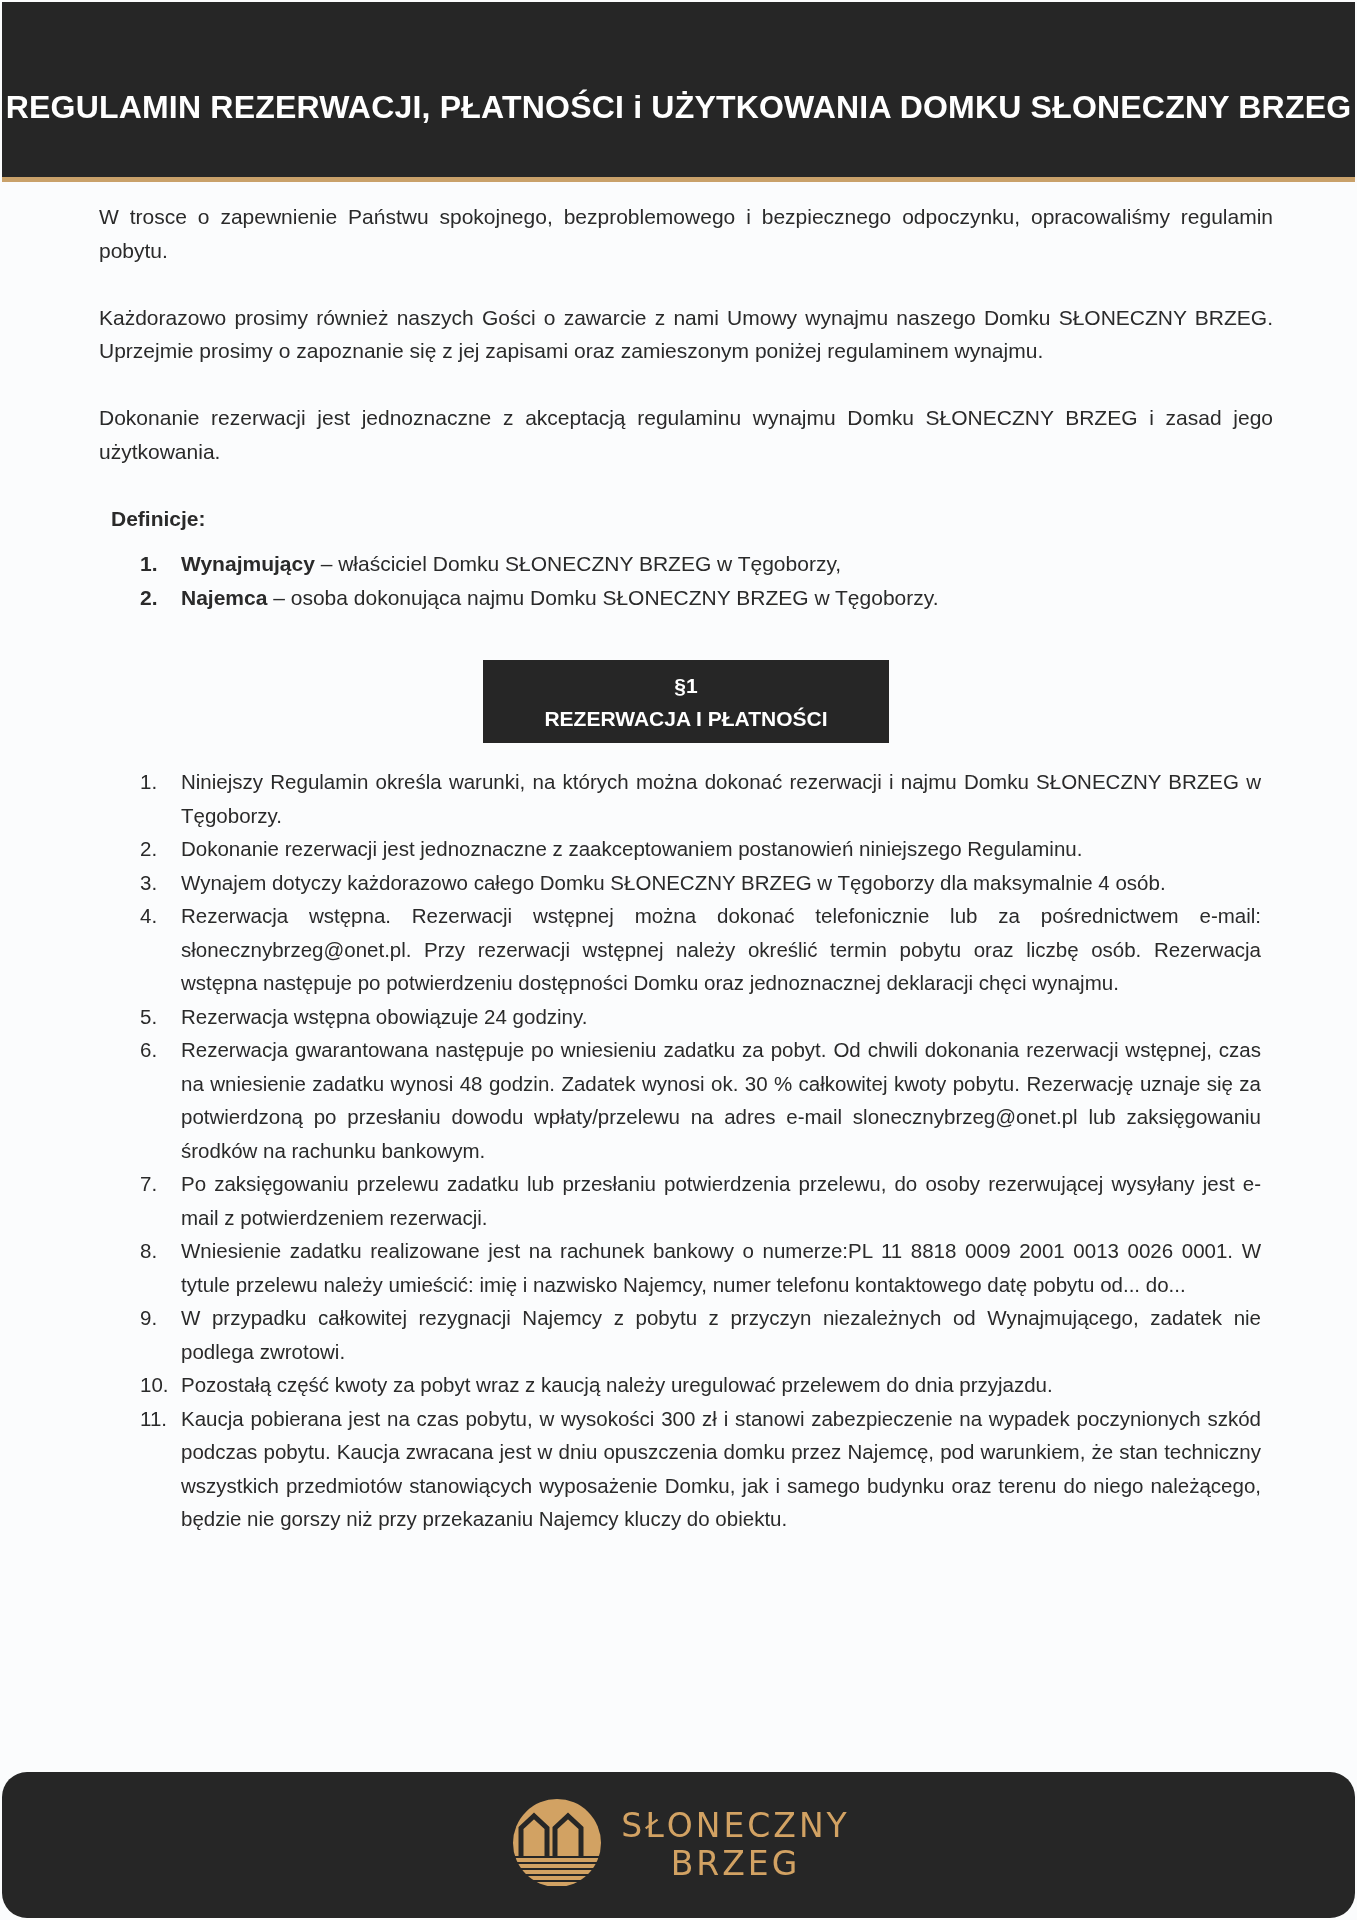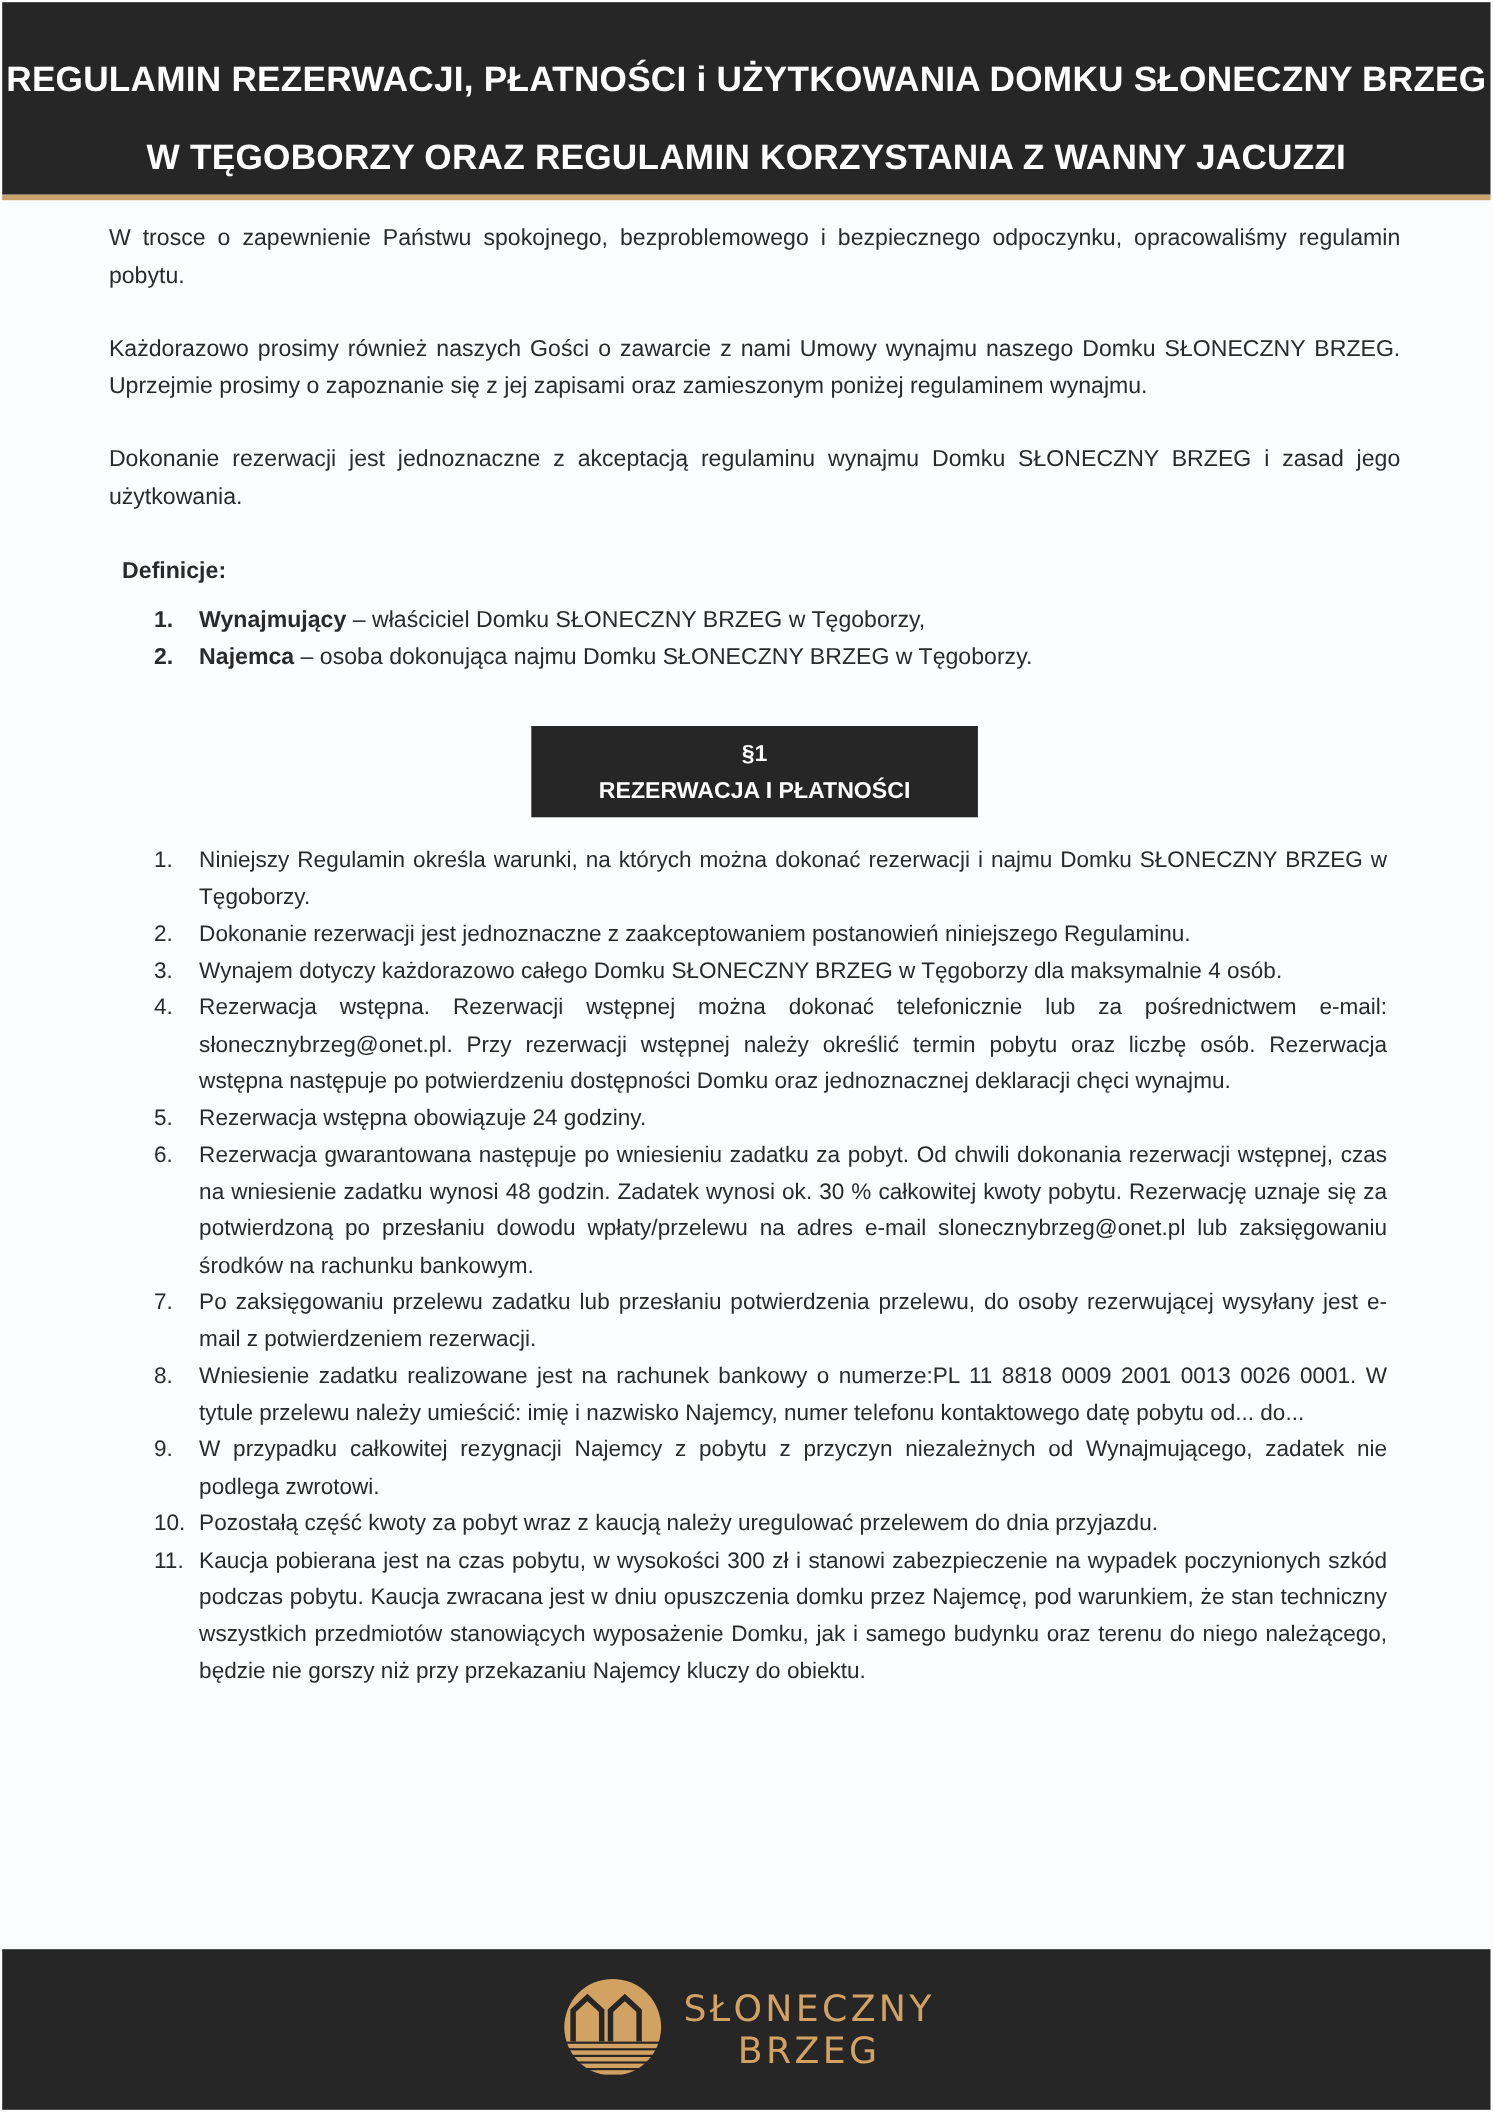--- a/index.html
+++ b/index.html
@@ -44,34 +44,33 @@
       display: flex; flex-direction: column; align-items: center; justify-content: center;
       line-height: 33px;
     }
     .rules-wrap {
       position: absolute; left: 99px; top: 765px; width: 1162px;
       font-size: 20.5px; line-height: 33.5px;
     }
     .footer {
       position: absolute; left: 2px; top: 1772px; width: 1353px; height: 146px;
       background: #262626;
-      display: flex; align-items: center; justify-content: center;
+      display: flex; align-items: center; justify-content: center; border-radius: 25px;
     }
     .logo { display: flex; align-items: center; gap: 14px; }
     .logo-text {
       color: #d2a263; font-family: "DejaVu Sans", sans-serif; font-size: 33px;
       line-height: 38px; letter-spacing: 3px; text-align: center;
     }
   </style>
 </head>
 <body>
 
 <div class="header">
   <div class="title-line">REGULAMIN REZERWACJI, PŁATNOŚCI i UŻYTKOWANIA DOMKU SŁONECZNY BRZEG</div>
-  <div class="title-line">W TĘGOBORZY ORAZ REGULAMIN KORZYSTANIA Z WANNY JACUZZI</div>
 </div>
 <div class="header-stripe"></div>
 
 <div class="content">
   <p class="para">W trosce o zapewnienie Państwu spokojnego, bezproblemowego i bezpiecznego odpoczynku, opracowaliśmy regulamin pobytu.</p>
   <p class="para">Każdorazowo prosimy również naszych Gości o zawarcie z nami Umowy wynajmu naszego Domku SŁONECZNY BRZEG. Uprzejmie prosimy o zapoznanie się z jej zapisami oraz zamieszonym poniżej regulaminem wynajmu.</p>
   <p class="para">Dokonanie rezerwacji jest jednoznaczne z akceptacją regulaminu wynajmu Domku SŁONECZNY BRZEG i zasad jego użytkowania.</p>
   <p class="defs-title">Definicje:</p>
   <ul class="def-list">
     <li class="def-item">

